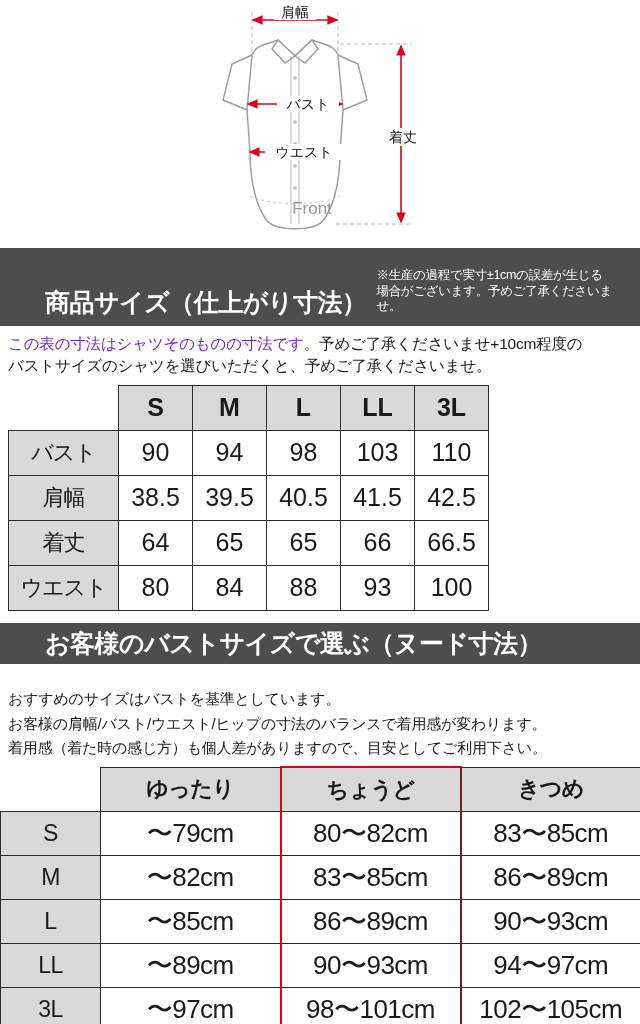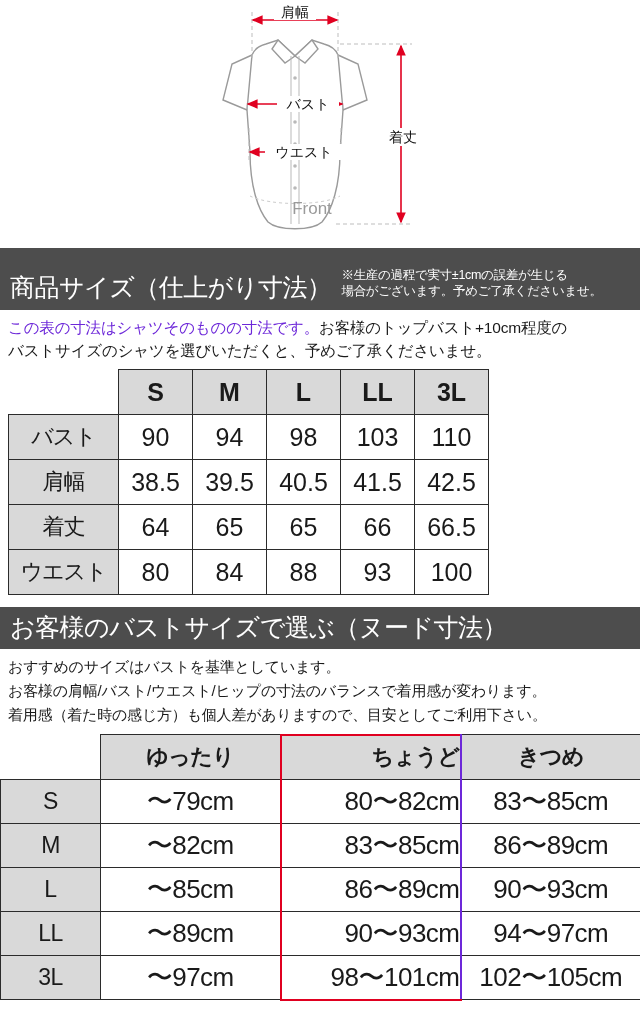--- a/index.html
+++ b/index.html
@@ -35,45 +35,46 @@
     background: #4d4d4d;
     color: #ffffff;
     padding: 7px 10px 9px 10px;
     display: flex;
     align-items: flex-end;
     gap: 10px;
     box-sizing: border-box;
   }
   .bar-title {
     font-size: 25px;
-    font-weight: normal;
+    font-weight: bold;
     letter-spacing: -0.5px;
     line-height: 1.1;
     white-space: nowrap;
+    margin-left: 35px;
   }
   .bar-note {
     font-size: 12.5px;
     line-height: 1.25;
     padding-bottom: 2px;
     letter-spacing: -0.3px;
     margin-top: 13px;
   }
 
   
   .lead {
     padding: 7px 8px 7px 8px;
     font-size: 15.5px;
     line-height: 1.45;
     letter-spacing: -0.2px;
   }
   .lead .hl {
     color: #6d28d9;
   }
   .lead2 {
-    padding: 6px 8px 6px 8px;
+    padding: 23px 8px 6px 8px;
     font-size: 15px;
     line-height: 1.62;
     letter-spacing: -0.2px;
   }
 
   
   table {
     border-collapse: collapse;
     width: 480px;
     table-layout: fixed;
@@ -134,22 +135,21 @@
   table.t2 tbody th {
     background: #d9d9d9;
     font-weight: normal;
     font-size: 23px;
   }
   table.t2 col.c0 { width: 100px; }
   table.t2 col.cx { width: 180px; }
   
   table.t2 .hlcol {
     border-left: 2px solid #e00020;
-    border-right: 2px solid #6d28d9;
-    text-align: right;
+    border-right: 2px solid #7f1d1d;
   }
   table.t2 thead th.hlcol {
     border-top: 2px solid #e00020;
   }
   table.t2 tbody tr:last-child td.hlcol {
     border-bottom: 2px solid #e00020;
   }
 
   .label-front {
     fill: #9a9a9a;
@@ -239,21 +239,21 @@
   <div class="bar">
     <div class="bar-title">商品サイズ（仕上がり寸法）</div>
     <div class="bar-note">
       <div>※生産の過程で実寸±1cmの誤差が生じる</div>
       <div>場合がございます。予めご了承くださいませ。</div>
     </div>
   </div>
 
   <div class="lead">
     <div>
-      <span class="hl">この表の寸法はシャツそのものの寸法です。</span><span>お客様のトップバスト+10cm程度の</span>
+      <span class="hl">この表の寸法はシャツそのものの寸法です。</span><span>予めご了承くださいませ+10cm程度の</span>
     </div>
     <div>バストサイズのシャツを選びいただくと、予めご了承くださいませ。</div>
   </div>
 
   <table class="t1">
     <colgroup>
       <col class="c0">
         <col class="cx">
         <col class="cx">
         <col class="cx">

